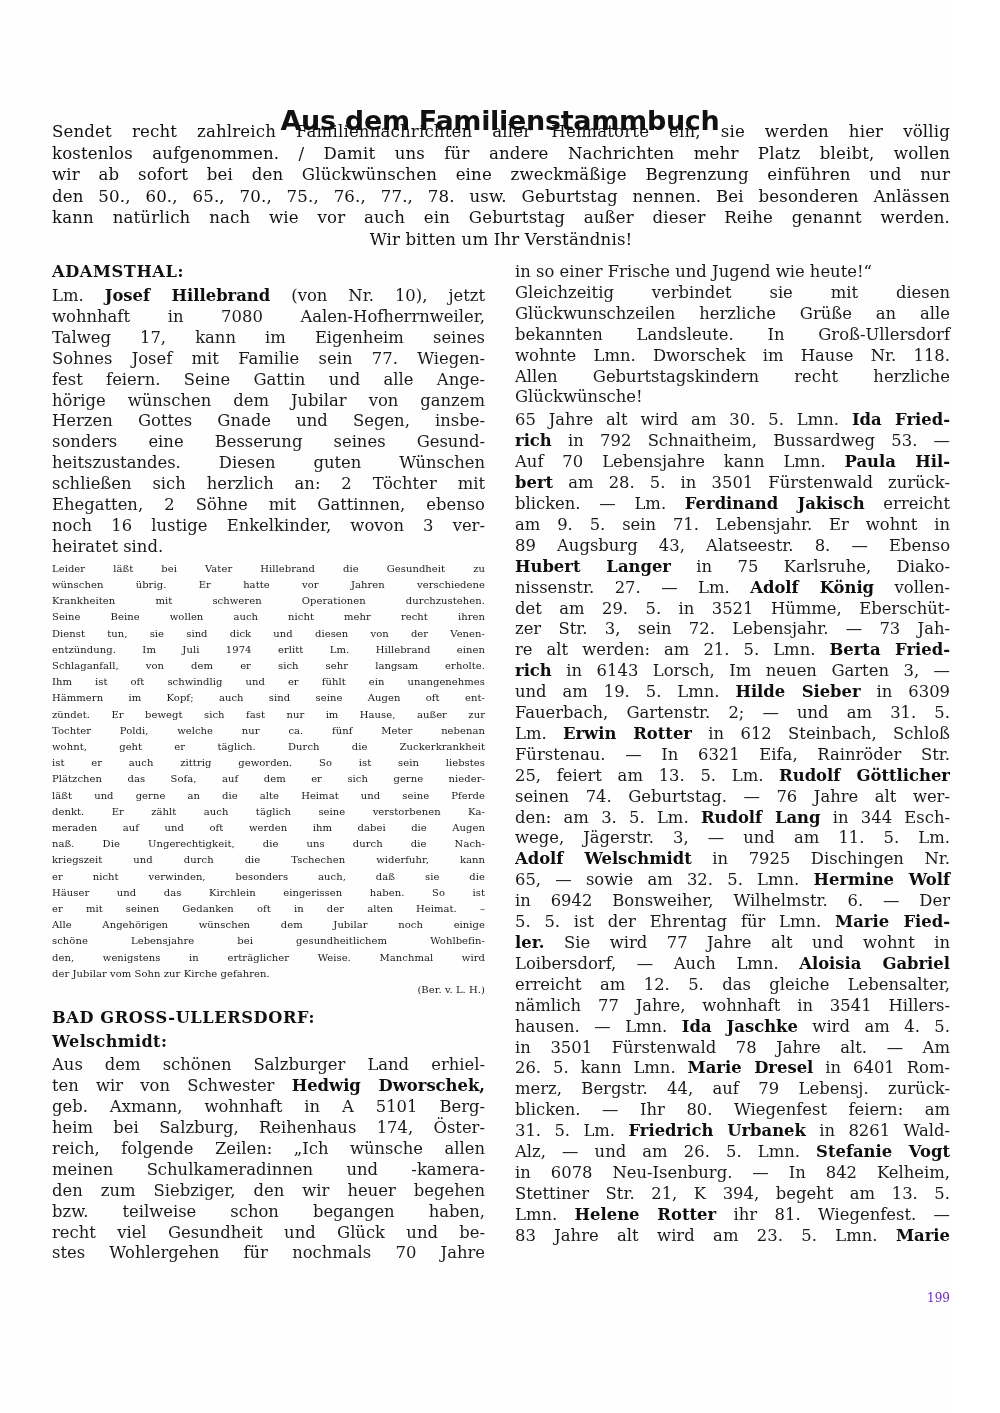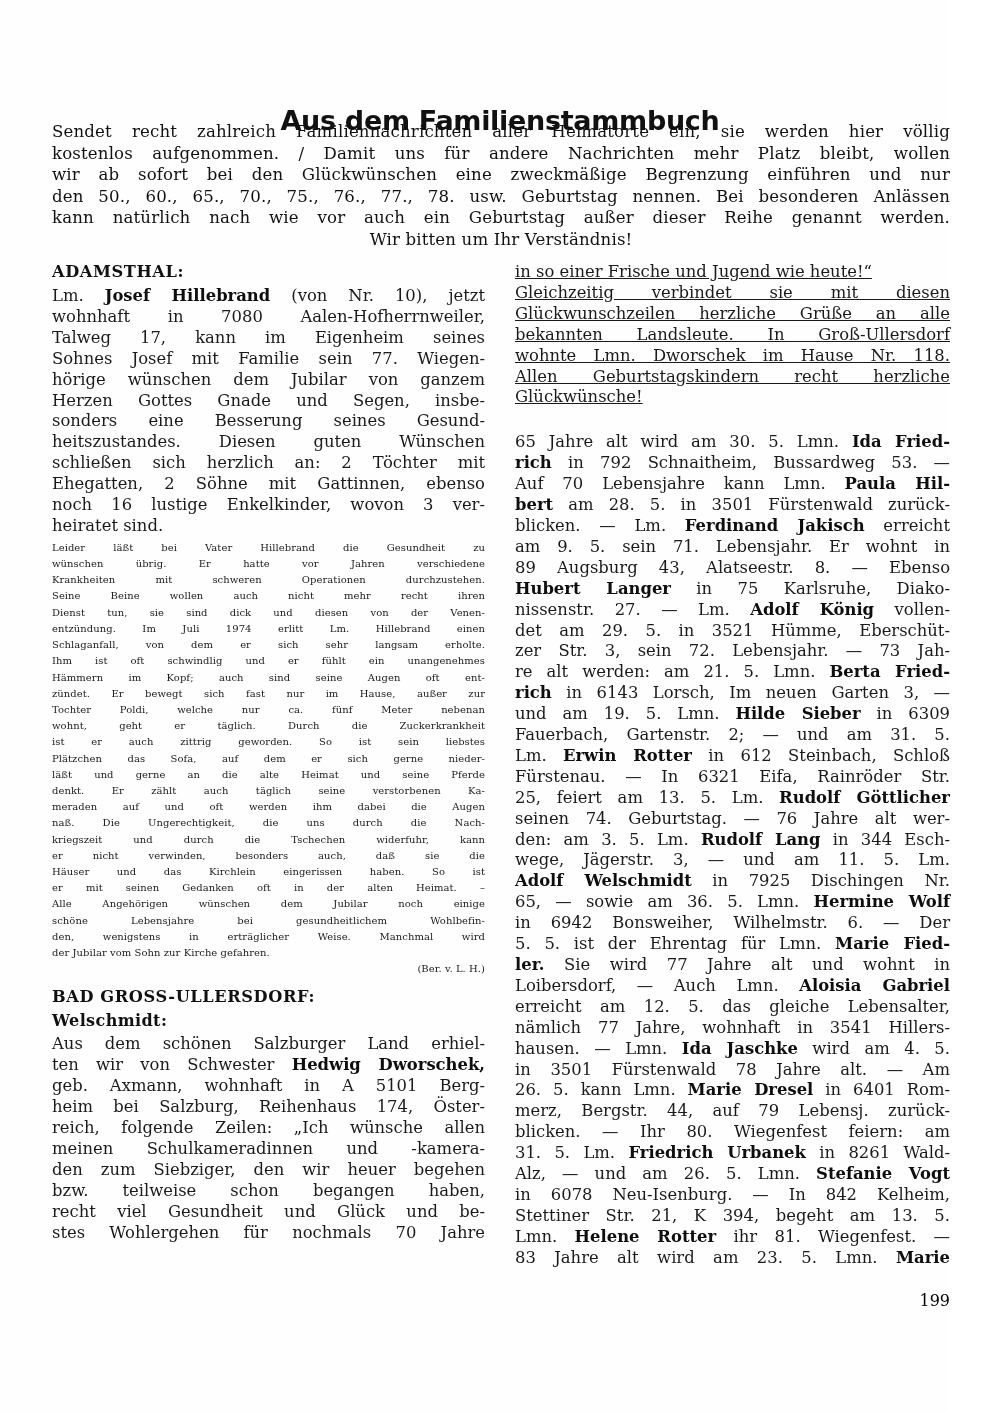--- a/index.html
+++ b/index.html
@@ -41,21 +41,21 @@
     letter-spacing: 0.6px; line-height: 20px; margin: 0; color: #111;
   }
   .subheading {
     font-family: "DejaVu Serif", serif; font-weight: bold; font-size: 16px;
     letter-spacing: 0.4px; line-height: 20px; margin: 0; color: #111;
   }
   b { font-weight: bold; color: #0e0e0e; }
 
   .page-number {
     position: absolute; left: 900px; top: 1291px; width: 50px; text-align: right;
-    font-family: "DejaVu Serif", serif; font-size: 16px; color: #000000;
+    font-family: "DejaVu Serif", serif; font-size: 12px; color: #6d28d9;
   }
 </style>
 </head>
 <body>
 
 <div class="page">
 
   <h1 class="title">Aus dem Familienstammbuch</h1>
 
   <div class="intro">
@@ -68,20 +68,21 @@
   </div>
 
   <div class="col col-left">
     <h2 class="heading" style="margin-bottom:4px;">ADAMSTHAL:</h2>
 
     <div class="p-body" id="l-p1" style="margin-bottom:3px;">
         <span class="line"><span>Lm. </span><b>Josef Hillebrand</b><span> (von Nr. 10), jetzt</span></span>
         <span class="line"><span>wohnhaft in 7080 Aalen-Hofherrnweiler,</span></span>
         <span class="line"><span>Talweg 17, kann im Eigenheim seines</span></span>
         <span class="line"><span>Sohnes Josef mit Familie sein 77. Wiegen-</span></span>
+        <span class="line"><span>fest feiern. Seine Gattin und alle Ange-</span></span>
         <span class="line"><span>hörige wünschen dem Jubilar von ganzem</span></span>
         <span class="line"><span>Herzen Gottes Gnade und Segen, insbe-</span></span>
         <span class="line"><span>sonders eine Besserung seines Gesund-</span></span>
         <span class="line"><span>heitszustandes. Diesen guten Wünschen</span></span>
         <span class="line"><span>schließen sich herzlich an: 2 Töchter mit</span></span>
         <span class="line"><span>Ehegatten, 2 Söhne mit Gattinnen, ebenso</span></span>
         <span class="line"><span>noch 16 lustige Enkelkinder, wovon 3 ver-</span></span>
         <span class="line end"><span>heiratet sind.</span></span>
       </div>
 
@@ -127,21 +128,21 @@
         <span class="line"><span>reich, folgende Zeilen: „Ich wünsche allen</span></span>
         <span class="line"><span>meinen Schulkameradinnen und -kamera-</span></span>
         <span class="line"><span>den zum Siebziger, den wir heuer begehen</span></span>
         <span class="line"><span>bzw. teilweise schon begangen haben,</span></span>
         <span class="line"><span>recht viel Gesundheit und Glück und be-</span></span>
         <span class="line"><span>stes Wohlergehen für nochmals 70 Jahre</span></span>
       </div>
   </div>
 
   <div class="col col-right">
-    <div class="p-body" id="r-p1" style="margin-bottom:24px;text-decoration:underline;">
+    <div class="p-body" id="r-p1" style="margin-bottom:2px;">
         <span class="line end"><span>in so einer Frische und Jugend wie heute!“</span></span>
         <span class="line"><span>Gleichzeitig verbindet sie mit diesen</span></span>
         <span class="line"><span>Glückwunschzeilen herzliche Grüße an alle</span></span>
         <span class="line"><span>bekannten Landsleute. In Groß-Ullersdorf</span></span>
         <span class="line"><span>wohnte Lmn. Dworschek im Hause Nr. 118.</span></span>
         <span class="line"><span>Allen Geburtstagskindern recht herzliche</span></span>
         <span class="line end"><span>Glückwünsche!</span></span>
       </div>
     <div class="p-body" id="r-p2">
         <span class="line"><span>65 Jahre alt wird am 30. 5. Lmn. </span><b>Ida Fried-</b></span>
@@ -159,21 +160,21 @@
         <span class="line"><b>rich</b><span> in 6143 Lorsch, Im neuen Garten 3, —</span></span>
         <span class="line"><span>und am 19. 5. Lmn. </span><b>Hilde Sieber</b><span> in 6309</span></span>
         <span class="line"><span>Fauerbach, Gartenstr. 2; — und am 31. 5.</span></span>
         <span class="line"><span>Lm. </span><b>Erwin Rotter</b><span> in 612 Steinbach, Schloß</span></span>
         <span class="line"><span>Fürstenau. — In 6321 Eifa, Rainröder Str.</span></span>
         <span class="line"><span>25, feiert am 13. 5. Lm. </span><b>Rudolf Göttlicher</b></span>
         <span class="line"><span>seinen 74. Geburtstag. — 76 Jahre alt wer-</span></span>
         <span class="line"><span>den: am 3. 5. Lm. </span><b>Rudolf Lang</b><span> in 344 Esch-</span></span>
         <span class="line"><span>wege, Jägerstr. 3, — und am 11. 5. Lm.</span></span>
         <span class="line"><b>Adolf Welschmidt</b><span> in 7925 Dischingen Nr.</span></span>
-        <span class="line"><span>65, — sowie am 36. 5. Lmn. </span><b>Hermine Wolf</b></span>
+        <span class="line"><span>65, — sowie am 32. 5. Lmn. </span><b>Hermine Wolf</b></span>
         <span class="line"><span>in 6942 Bonsweiher, Wilhelmstr. 6. — Der</span></span>
         <span class="line"><span>5. 5. ist der Ehrentag für Lmn. </span><b>Marie Fied-</b></span>
         <span class="line"><b>ler.</b><span> Sie wird 77 Jahre alt und wohnt in</span></span>
         <span class="line"><span>Loibersdorf, — Auch Lmn. </span><b>Aloisia Gabriel</b></span>
         <span class="line"><span>erreicht am 12. 5. das gleiche Lebensalter,</span></span>
         <span class="line"><span>nämlich 77 Jahre, wohnhaft in 3541 Hillers-</span></span>
         <span class="line"><span>hausen. — Lmn. </span><b>Ida Jaschke</b><span> wird am 4. 5.</span></span>
         <span class="line"><span>in 3501 Fürstenwald 78 Jahre alt. — Am</span></span>
         <span class="line"><span>26. 5. kann Lmn. </span><b>Marie Dresel</b><span> in 6401 Rom-</span></span>
         <span class="line"><span>merz, Bergstr. 44, auf 79 Lebensj. zurück-</span></span>

